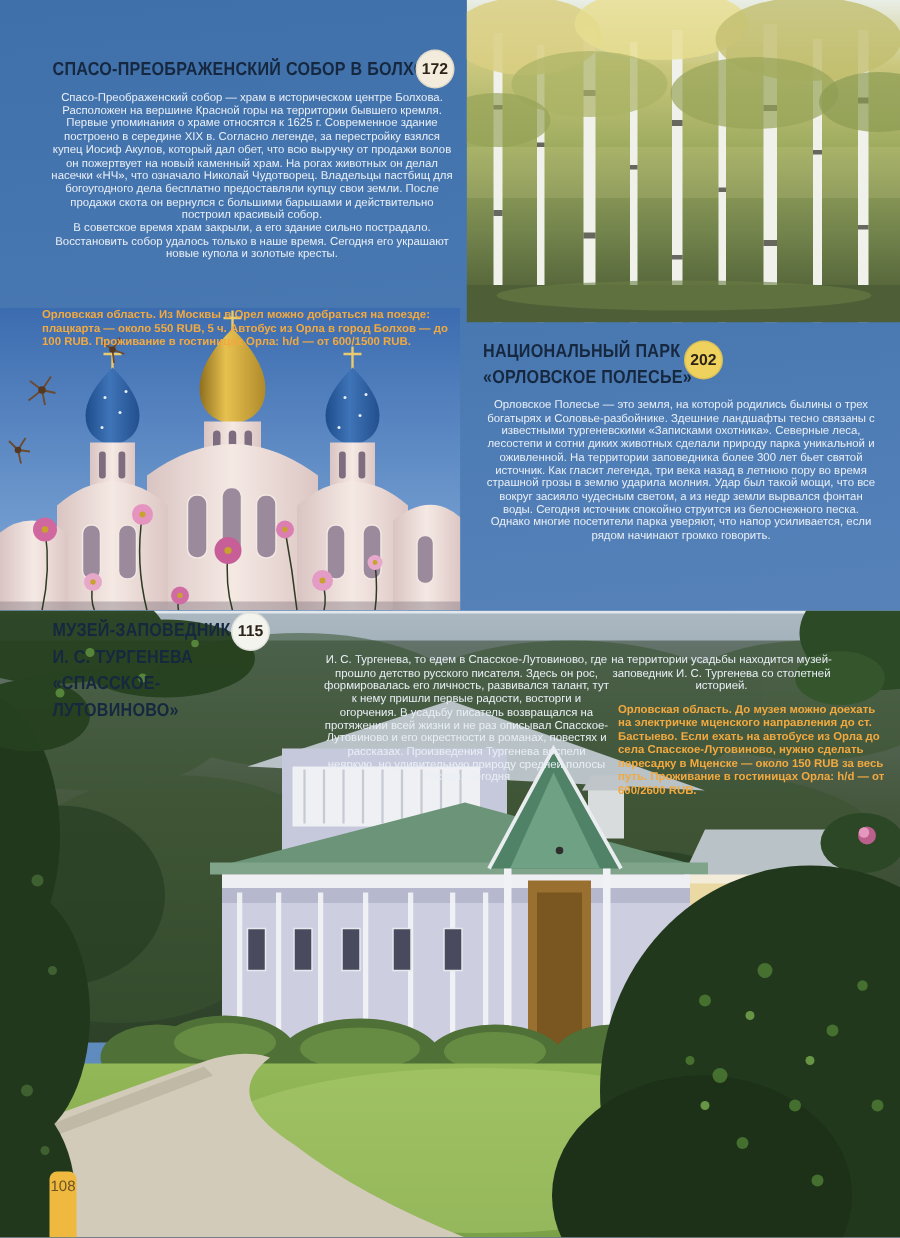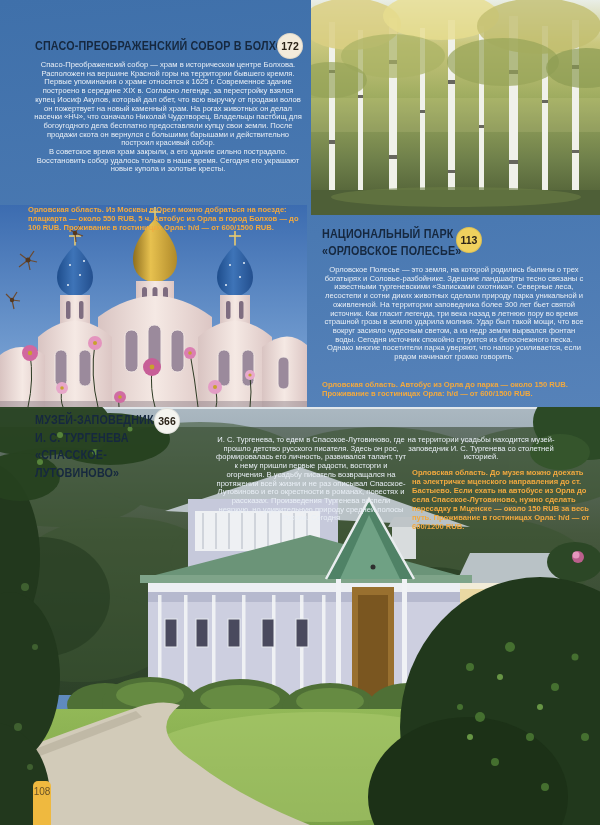--- a/index.html
+++ b/index.html
@@ -44,31 +44,30 @@
 <div id="page">
 
   <h2 class="sec-title txt" style="left:35px;top:38px;white-space:nowrap;">СПАСО-ПРЕОБРАЖЕНСКИЙ СОБОР В БОЛХОВЕ</h2>
   <div class="badge b201" style="left:277px;top:33px;">172</div>
   <div class="body-text txt" style="left:32px;top:61px;width:272px;">Спасо-Преображенский собор — храм в историческом центре Болхова. Расположен на вершине Красной горы на территории бывшего кремля. Первые упоминания о храме относятся к 1625 г. Современное здание построено в середине XIX в. Согласно легенде, за перестройку взялся купец Иосиф Акулов, который дал обет, что всю выручку от продажи волов он пожертвует на новый каменный храм. На рогах животных он делал насечки «НЧ», что означало Николай Чудотворец. Владельцы пастбищ для богоугодного дела бесплатно предоставляли купцу свои земли. После продажи скота он вернулся с большими барышами и действительно построил красивый собор.
 В советское время храм закрыли, а его здание сильно пострадало. Восстановить собор удалось только в наше время. Сегодня его украшают новые купола и золотые кресты.</div>
   <div class="info-text txt" style="left:28px;top:177px;width:274px;margin-top:28px;">Орловская область. Из Москвы в Орел можно добраться на поезде: плацкарта — около 550 RUB, 5 ч. Автобус из Орла в город Болхов — до 100 RUB. Проживание в гостиницах Орла: h/d — от 600/1500 RUB.</div>
 
   <h2 class="sec-title txt" style="left:322px;top:226px;width:220px;">НАЦИОНАЛЬНЫЙ ПАРК
 «ОРЛОВСКОЕ ПОЛЕСЬЕ»</h2>
-  <div class="badge b202" style="left:456px;top:227px;">113</div>
+  <div class="badge b202" style="left:456px;top:227px;">202</div>
   <div class="body-text txt" style="left:322px;top:266px;width:264px;">Орловское Полесье — это земля, на которой родились былины о трех богатырях и Соловье-разбойнике. Здешние ландшафты тесно связаны с известными тургеневскими «Записками охотника». Северные леса, лесостепи и сотни диких животных сделали природу парка уникальной и оживленной. На территории заповедника более 300 лет бьет святой источник. Как гласит легенда, три века назад в летнюю пору во время страшной грозы в землю ударила молния. Удар был такой мощи, что все вокруг засияло чудесным светом, а из недр земли вырвался фонтан воды. Сегодня источник спокойно струится из белоснежного песка. Однако многие посетители парка уверяют, что напор усиливается, если рядом начинают громко говорить.</div>
-  <div class="info-text txt" style="left:322px;top:380px;width:264px;">Орловская область. Автобус из Орла до парка — около 150 RUB. Проживание в гостиницах Орла: h/d — от 600/1500 RUB.</div>
 
   <h2 class="sec-title txt" style="left:35px;top:412px;width:175px;line-height:17.5px;">МУЗЕЙ-ЗАПОВЕДНИК
 И. С. ТУРГЕНЕВА
 «СПАССКОЕ-ЛУТОВИНОВО»</h2>
-  <div class="badge b203" style="left:154px;top:408px;">366</div>
+  <div class="badge b203" style="left:154px;top:408px;">115</div>
   <div class="body-text txt" style="left:215px;top:436px;width:192px;">И. С. Тургенева, то едем в Спасское-Лутовиново, где прошло детство русского писателя. Здесь он рос, формировалась его личность, развивался талант, тут к нему пришли первые радости, восторги и огорчения. В усадьбу писатель возвращался на протяжении всей жизни и не раз описывал Спасское-Лутовиново и его окрестности в романах, повестях и рассказах. Произведения Тургенева воспели неяркую, но удивительную природу средней полосы России. Сегодня</div>
   <div class="body-text txt" style="left:392px;top:436px;width:178px;">на территории усадьбы находится музей-заповедник И. С. Тургенева со столетней историей.</div>
-  <div class="info-text txt" style="left:412px;top:468px;width:180px;">Орловская область. До музея можно доехать на электричке мценского направления до ст. Бастыево. Если ехать на автобусе из Орла до села Спасское-Лутовиново, нужно сделать пересадку в Мценске — около 150 RUB за весь путь. Проживание в гостиницах Орла: h/d — от 600/1200 RUB.</div>
+  <div class="info-text txt" style="left:412px;top:468px;width:180px;">Орловская область. До музея можно доехать на электричке мценского направления до ст. Бастыево. Если ехать на автобусе из Орла до села Спасское-Лутовиново, нужно сделать пересадку в Мценске — около 150 RUB за весь путь. Проживание в гостиницах Орла: h/d — от 600/2600 RUB.</div>
 
   <div class="photo" style="left:311px;top:0;width:289px;height:215px;">
     <svg viewBox="0 0 289 215" preserveAspectRatio="none">
       <defs>
         <linearGradient id="bsky" x1="0" y1="0" x2="0" y2="1">
           <stop offset="0" stop-color="#E9EEE7"></stop>
             <stop offset=".2" stop-color="#CBC87E"></stop>
           <stop offset=".45" stop-color="#9FAC60"></stop>
             <stop offset=".75" stop-color="#6E7F4A"></stop>
           <stop offset="1" stop-color="#46552F"></stop>

